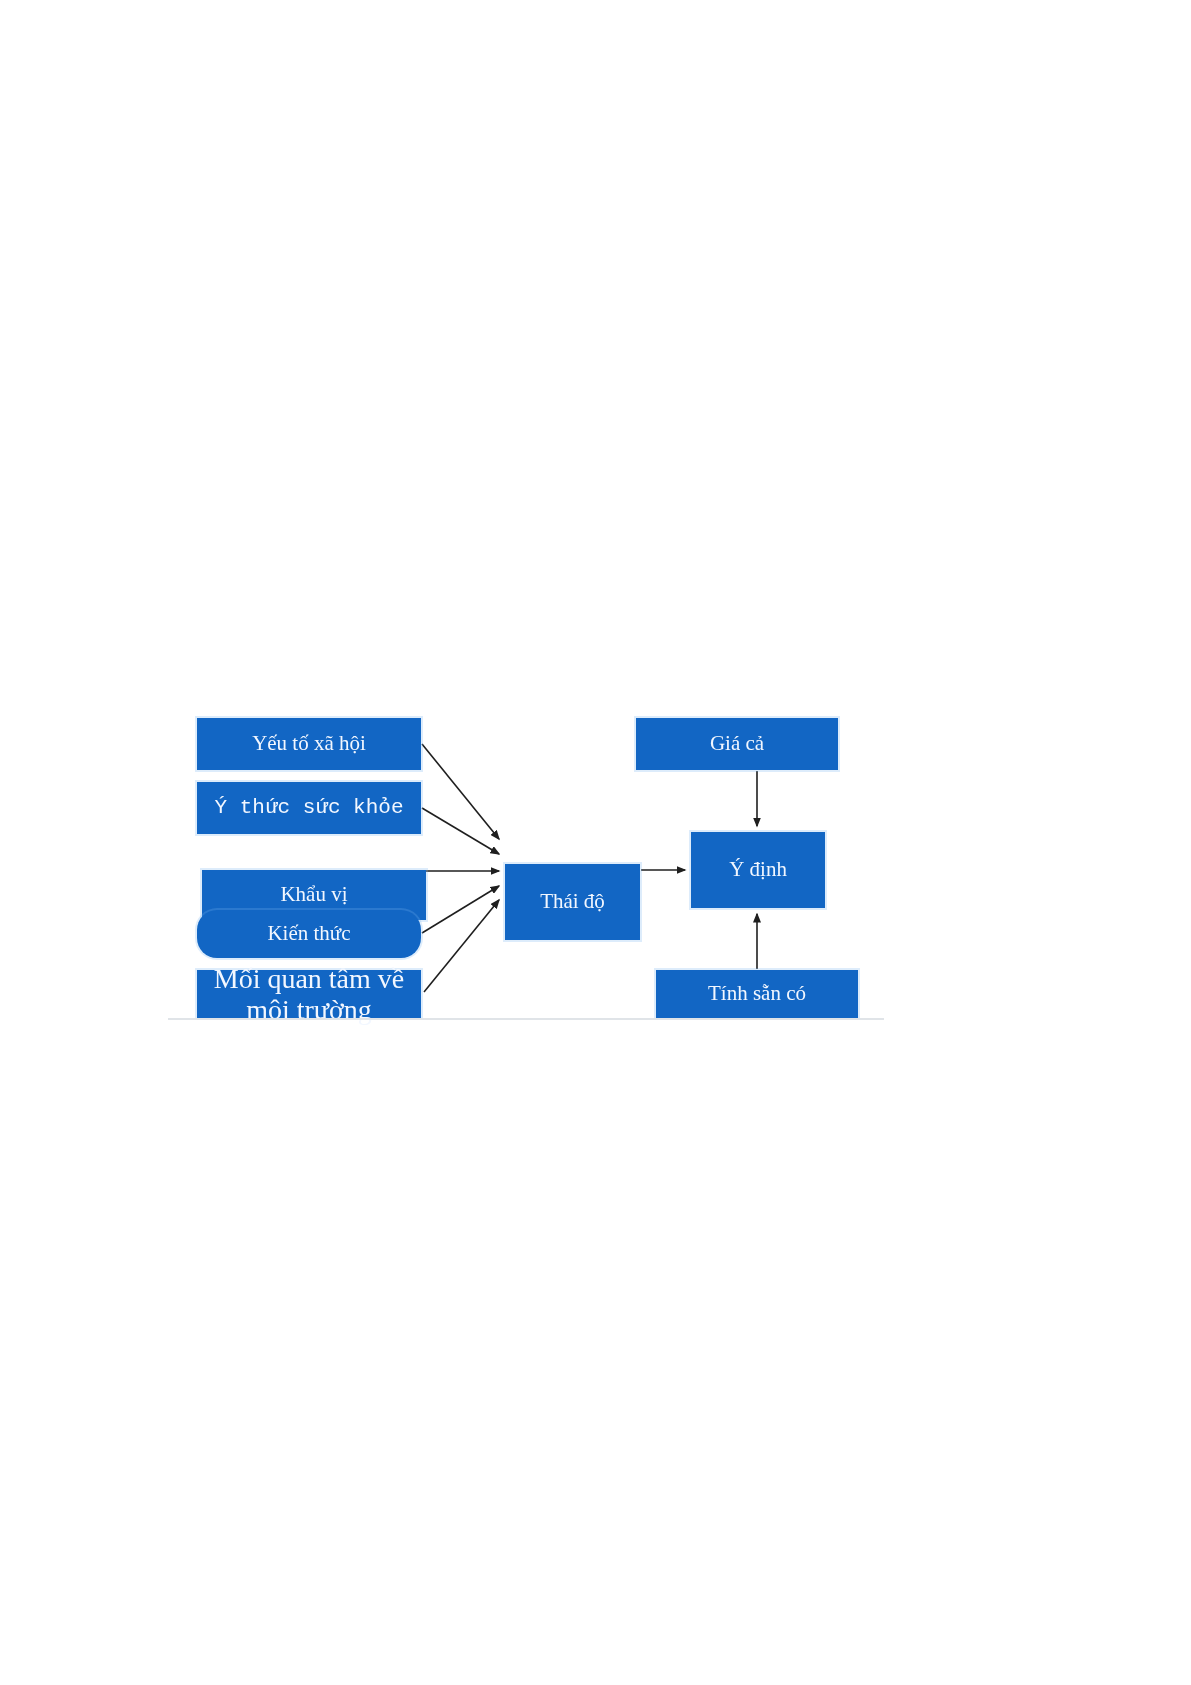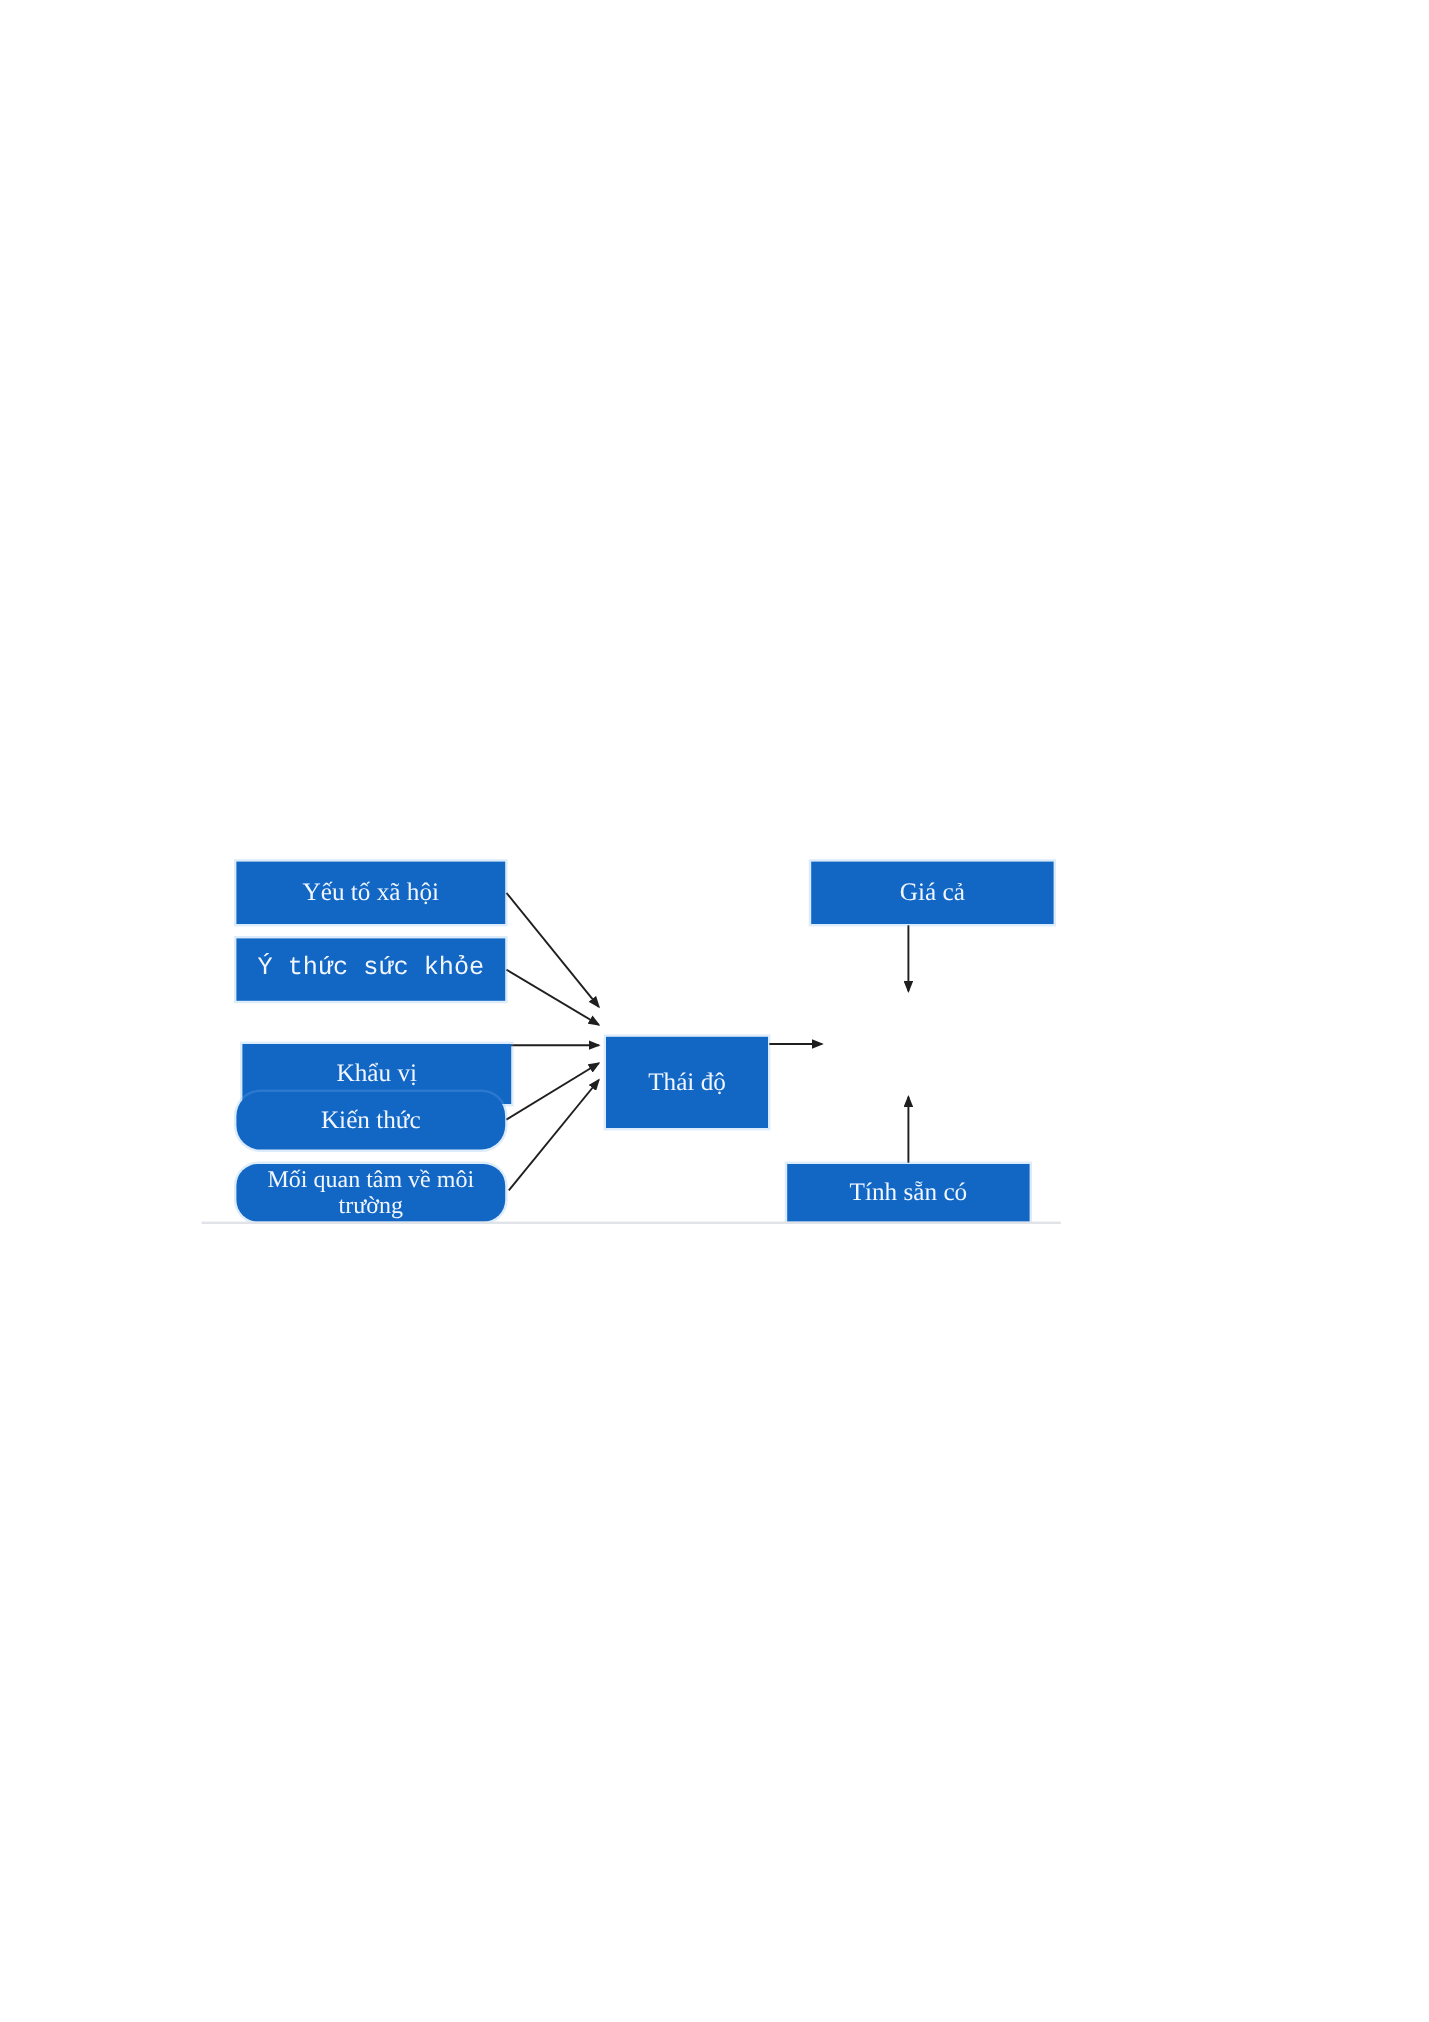--- a/index.html
+++ b/index.html
@@ -13,31 +13,31 @@
   .node{
     position:absolute;
     background:var(--box,#1266c4);
     color:var(--boxtext,#f2f7ff);
     display:flex;align-items:center;justify-content:center;
     text-align:center;
     font-size:21px;
     line-height:1.12;
     box-shadow:0 0 0 2px rgba(120,180,240,.25);
   }
-  .node.small{font-size:20px;border-radius:18px;}
+  .node.small{font-size:28px;}
   
   .n-social       {left:197px;top:718px;width:224px;height:52px;}
   .n-health       {left:197px;top:782px;width:224px;height:52px;font-family:Liberation Mono, monospace;}
   .n-taste        {left:202px;top:846px;width:224px;height:50px;margin-top:24px;}
   .n-knowledge    {left:197px;top:910px;width:224px;height:48px;border-radius:20px;}
   .n-environment  {left:197px;top:970px;width:224px;height:48px;padding:2px 8px;box-sizing:border-box;}
   
   .n-attitude     {left:505px;top:832px;width:135px;height:76px;margin-top:32px;}
   .n-intention    {left:691px;top:832px;width:134px;height:76px;}
-  .n-price        {left:676px;top:718px;width:202px;height:52px;}
+  .n-price        {left:636px;top:718px;width:202px;height:52px;}
   .n-availability {left:656px;top:970px;width:202px;height:48px;}
 
   .arrow-layer{position:absolute;left:0;top:0;width:1191px;height:1685px;pointer-events:none;}
 
   .under-rule{
     position:absolute;left:168px;top:1018px;width:716px;height:2px;
     background:#e0e4e8;
   }
   .bottom-rule{
     position:absolute;left:0px;top:1680px;width:598px;height:4px;
@@ -87,20 +87,23 @@
   <div class="node n-knowledge">
     <span>Kiến thức</span>
   </div>
   <div class="node n-environment small">
     <span>Mối quan tâm về môi trường</span>
   </div>
 
   <div class="node n-attitude">
     <span>Thái độ</span>
   </div>
+  <div class="node n-intention">
+    <span>Ý định</span>
+  </div>
   <div class="node n-price">
     <span>Giá cả</span>
   </div>
   <div class="node n-availability">
     <span>Tính sẵn có</span>
   </div>
 
   <div class="under-rule"></div>
 
   <div class="bottom-rule"></div>

